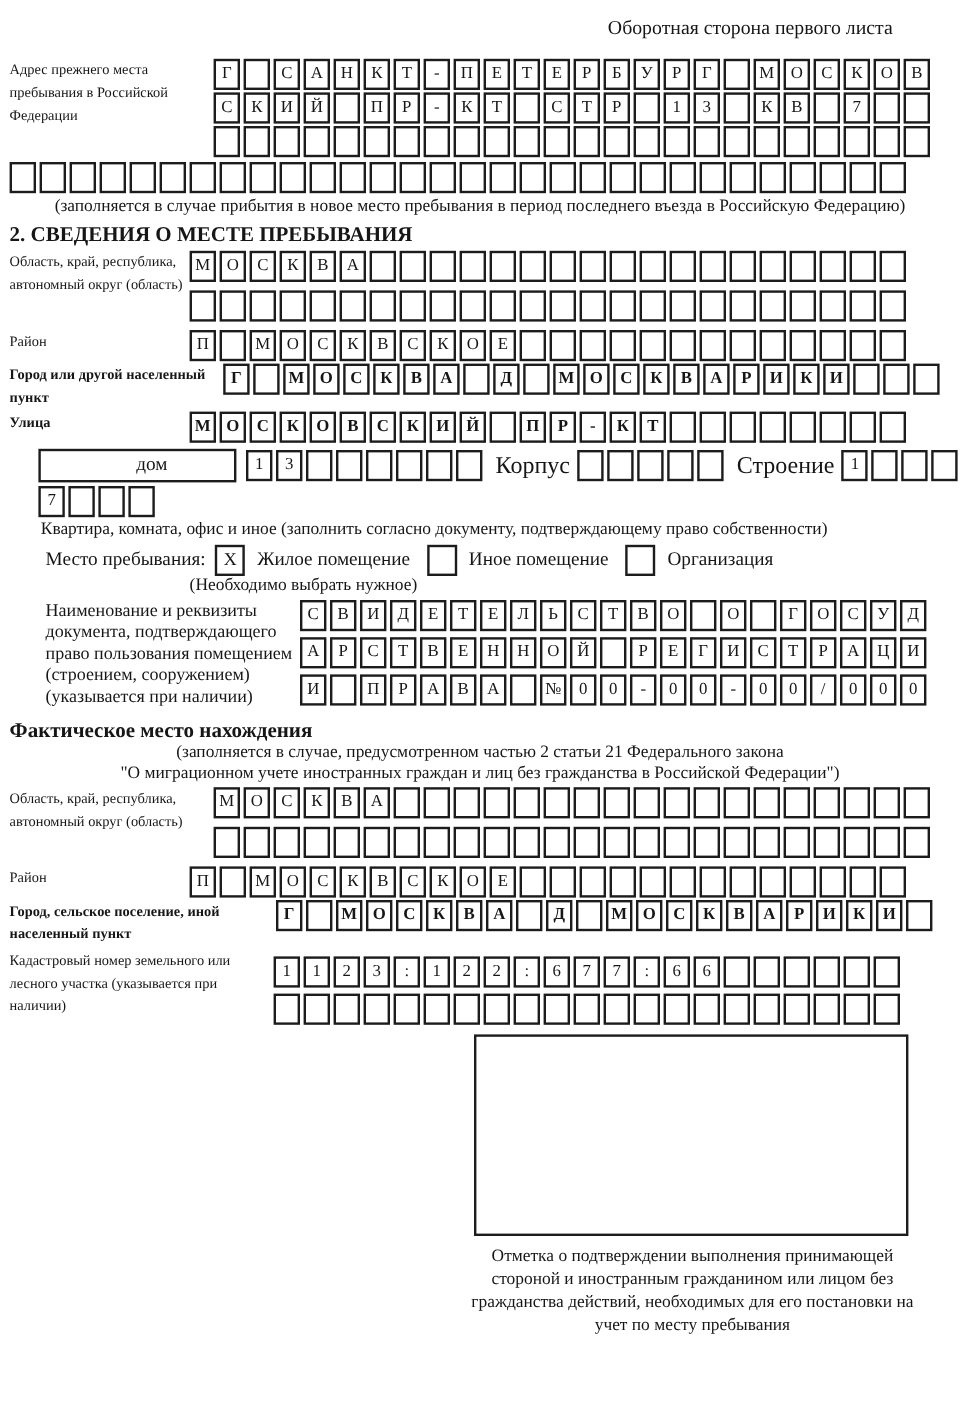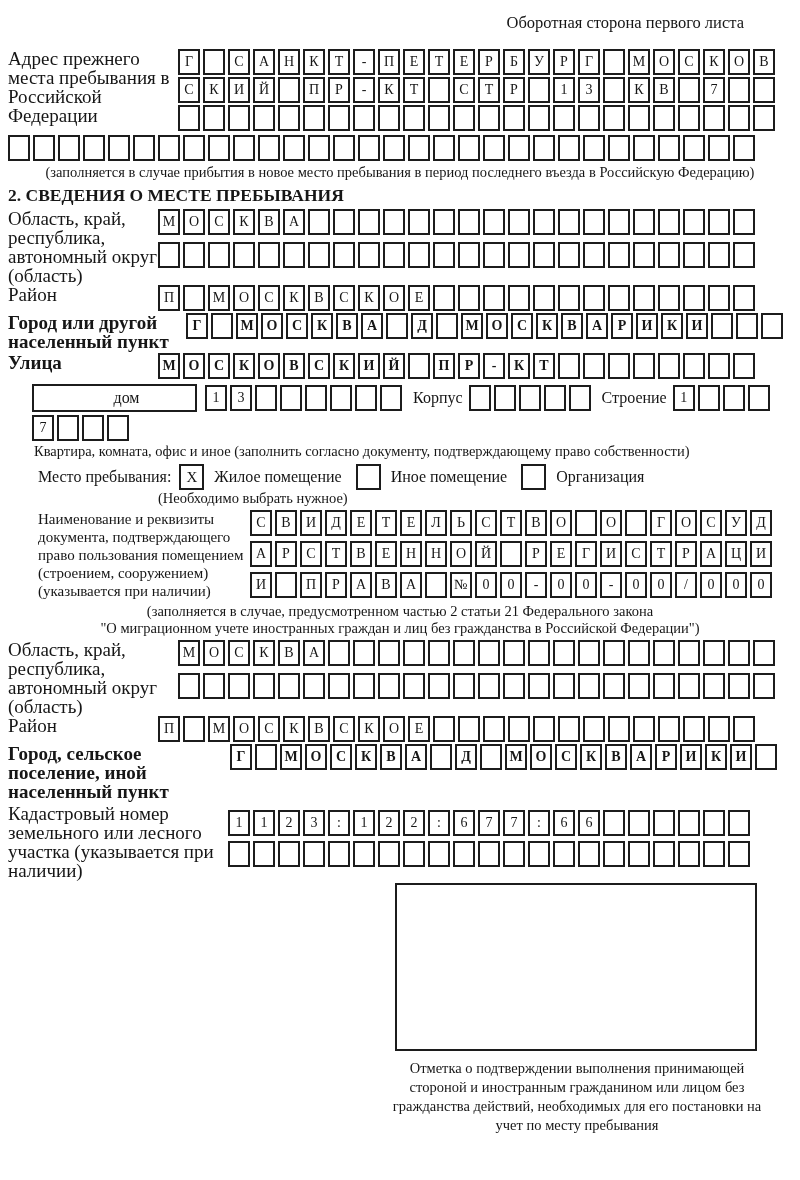--- a/index.html
+++ b/index.html
@@ -4,21 +4,21 @@
 <style>
   html,body { margin:0; padding:0; background:#ffffff; }
   .page {
     width:800px; height:1180px; box-sizing:border-box;
     padding:0 8px; background:#ffffff; color:#161616;
     font-family:"Liberation Serif", serif; overflow:hidden; position:relative;
   }
   .top-title { text-align:right; padding-right:48px; margin-top:12px; font-size:16.5px; line-height:21px; }
 
   .form-row { display:flex; align-items:flex-start; }
-  .row-label { font-size:19px; line-height:19px; flex:none; }
+  .row-label { font-size:12px; line-height:19px; flex:none; }
   .rows-col { display:flex; flex-direction:column; }
 
   .cells { display:flex; flex:none; }
   .cell {
     width:22px; height:26px; box-sizing:border-box; flex:none;
     border:2px solid #1c1c1c; margin-right:3px;
     display:flex; align-items:center; justify-content:center;
     font-size:14px; line-height:1;
   }
 
@@ -41,21 +41,21 @@
   .plain-row { margin-top:2px;font-weight:bold; }
 
   .house-row { margin-top:5px; margin-left:24px; align-items:center; }
   .wide-box {
     height:28px; box-sizing:border-box; border:2px solid #1c1c1c;
     display:flex; align-items:center; justify-content:center;
     font-size:16px; flex:none;padding-left:24px;
   }
   .box-dom { width:165px; margin-right:8px; }
   .box-kv { width:200px; margin-right:8px; }
-  .inline-label { font-size:16px; margin:0 6px 0 8px; flex:none; }
+  .inline-label { font-size:20px; margin:0 6px 0 8px; flex:none; }
   .under-note { margin:2px 0 0 26px; }
   .apt-row { margin-top:3px; margin-left:24px; align-items:center; }
 
   .stay-row { display:flex; align-items:center; margin-top:4px; margin-left:30px; }
   .stay-label { font-size:16px; margin-right:8px; }
   .chk {
     width:25px; height:26px; box-sizing:border-box; border:2px solid #1c1c1c; flex:none;
     display:flex; align-items:center; justify-content:center; font-size:15px;
   }
   .opt-label { font-size:16px; margin:0 14px 0 10px; }
@@ -465,20 +465,21 @@
           <div class="cell">0</div>
           <div class="cell">0</div>
           <div class="cell">/</div>
           <div class="cell">0</div>
           <div class="cell">0</div>
           <div class="cell">0</div>
         </div>
     </div>
   </div>
 
+  <div class="heading h2fact">Фактическое место нахождения</div>
   <div class="note center">(заполняется в случае, предусмотренном частью 2 статьи 21 Федерального закона</div>
   <div class="note center">"О миграционном учете иностранных граждан и лиц без гражданства в Российской Федерации")</div>
 
   <div class="form-row region-row">
     <div class="row-label w170">Область, край, республика, автономный округ (область)</div>
     <div class="rows-col gap7">
       <div class="cells">
           <div class="cell">М</div>
           <div class="cell">О</div>
           <div class="cell">С</div>

